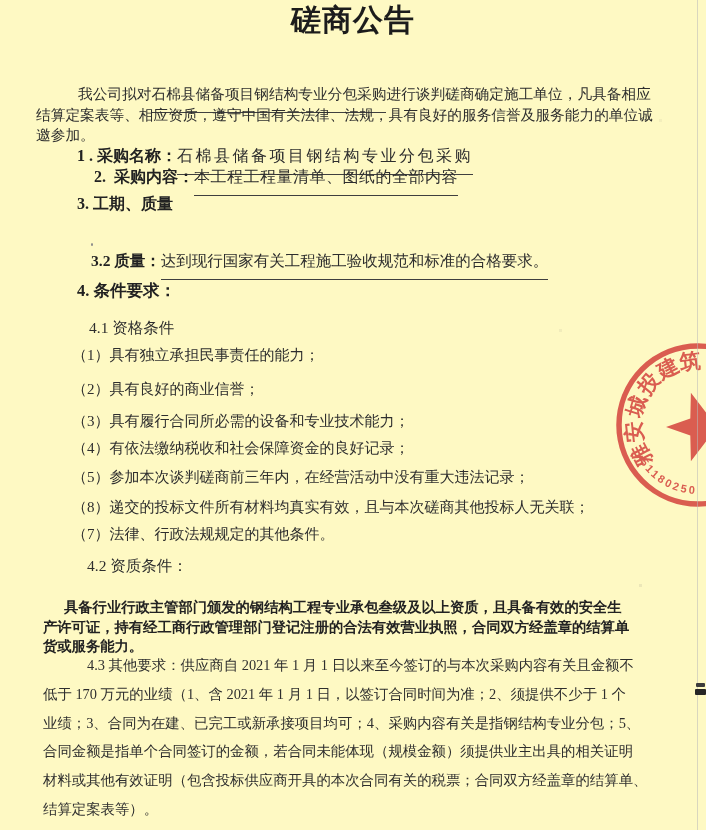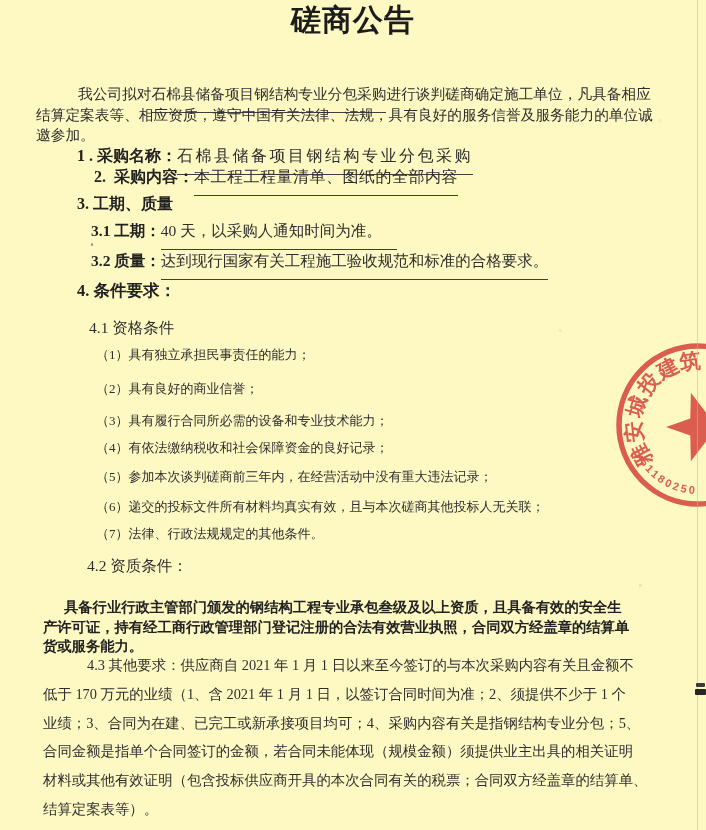--- a/index.html
+++ b/index.html
@@ -25,21 +25,21 @@
   .it1 .u{letter-spacing:2.5px;}
   .it2{top:167px;left:77px;margin-left:17px;}
   .it2 .u{letter-spacing:0.5px;}
   .it3{top:194px;left:77px;}
   .it31{top:221px;left:91px;font-size:15.5px;}
   .it32{top:251px;left:91px;font-size:15.5px;}
   .it4{top:280px;left:77px;font-size:16.5px;}
   .it41{top:318px;left:89px;font-size:15.5px;}
   .it42{top:556px;left:87px;font-size:15.5px;}
 
-  .cond{left:96px;font-size:13px;}
+  .cond{left:72px;font-size:15px;}
   .c1{top:346px}.c2{top:380px}.c3{top:412px}.c4{top:439px}
   .c5{top:468px}.c6{top:498px}.c7{top:525px}
 
   .quals{top:576px;left:43px;font-size:14.3px;line-height:19.7px;}
   .quals .ln:first-child{text-indent:21px;margin-top:22px;}
   .quals .ln{font-weight:bold;color:#222;}
 
   .other{top:651px;left:43px;font-size:14.4px;line-height:28.8px;}
   .other .ln:first-child{text-indent:44px;}
 
@@ -71,31 +71,30 @@
 
 <div class="page">
 
   <div class="title">磋商公告</div>
 
   <div class="blk intro"><div class="ln"><span>我公司拟对</span><span class="u">石棉县储备项目钢结构专业分包采购</span><span>进行谈判磋商确定施工单位，凡具备相应</span></div><div class="ln"><span>结算定案表等、相应资质，遵守中国有关法律、法规，具有良好的服务信誉及服务能力的单位诚</span></div><div class="ln"><span>邀参加。</span></div></div>
 
   <div class="blk it it1"><span class="b">1 . 采购名称：</span><span class="u">石棉县储备项目钢结构专业分包采购</span></div>
   <div class="blk it it2"><span class="b">2.  采购内容：</span><span class="u">本工程工程量清单、图纸的全部内容</span></div>
   <div class="blk it it3"><span class="b">3. 工期、质量</span></div>
-  <div class="blk it it31"><span class="b">3.1 工期：</span><span class="u">40 天，以采购人通知时间为准。　</span></div>
   <div class="blk it it32"><span class="b">3.2 质量：</span><span class="u">达到现行国家有关工程施工验收规范和标准的合格要求。</span></div>
   <div class="blk it it4"><span class="b">4. 条件要求：</span></div>
   <div class="blk it41"><span>4.1 资格条件</span></div>
 
   <div class="blk cond c1">（1）具有独立承担民事责任的能力；</div>
   <div class="blk cond c2">（2）具有良好的商业信誉；</div>
   <div class="blk cond c3">（3）具有履行合同所必需的设备和专业技术能力；</div>
   <div class="blk cond c4">（4）有依法缴纳税收和社会保障资金的良好记录；</div>
   <div class="blk cond c5">（5）参加本次谈判磋商前三年内，在经营活动中没有重大违法记录；</div>
-  <div class="blk cond c6">（6）递交的投标文件所有材料均真实有效，且与本次磋商其他投标人无关联；</div>
+  <div class="blk cond c6">（8）递交的投标文件所有材料均真实有效，且与本次磋商其他投标人无关联；</div>
   <div class="blk cond c7">（7）法律、行政法规规定的其他条件。</div>
 
   <div class="blk it42"><span>4.2 资质条件：</span></div>
 
   <div class="blk quals"><div class="ln"><span>具备行业行政主管部门颁发的钢结构工程专业承包叁级及以上资质，且具备有效的安全生</span></div><div class="ln"><span>产许可证，持有经工商行政管理部门登记注册的合法有效营业执照，合同双方经盖章的结算单</span></div><div class="ln"><span>货或服务能力。</span></div></div>
 
   <div class="blk other"><div class="ln"><span>4.3 其他要求：供应商自 2021 年 1 月 1 日以来至今签订的与本次采购内容有关且金额不</span></div><div class="ln"><span>低于 170 万元的业绩（1、含 2021 年 1 月 1 日，以签订合同时间为准；2、须提供不少于 1 个</span></div><div class="ln"><span>业绩；3、合同为在建、已完工或新承接项目均可；4、采购内容有关是指钢结构专业分包；5、</span></div><div class="ln"><span>合同金额是指单个合同签订的金额，若合同未能体现（规模金额）须提供业主出具的相关证明</span></div><div class="ln"><span>材料或其他有效证明（包含投标供应商开具的本次合同有关的税票；合同双方经盖章的结算单、</span></div><div class="ln"><span>结算定案表等）。</span></div></div>
 
   <svg class="stamp" width="106" height="260" viewBox="600 280 106 260">
     <g opacity="0.84">

